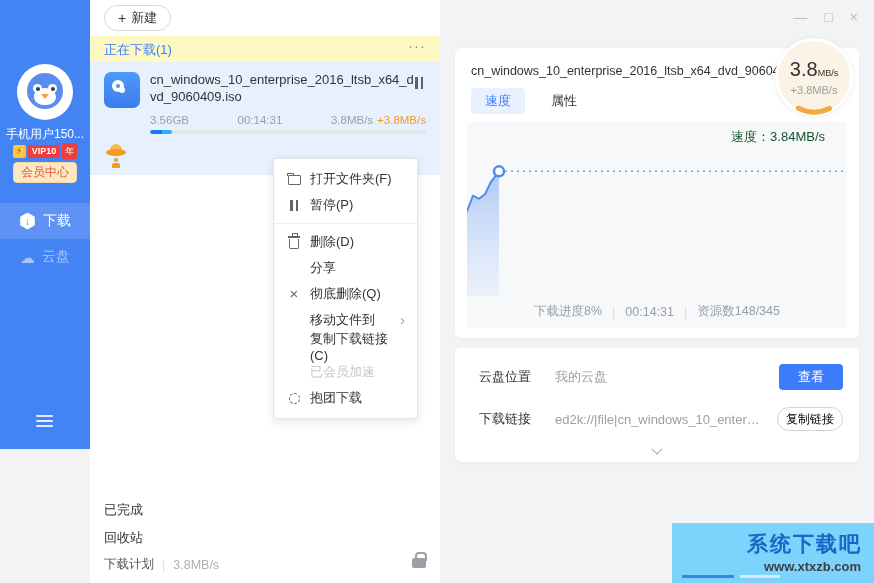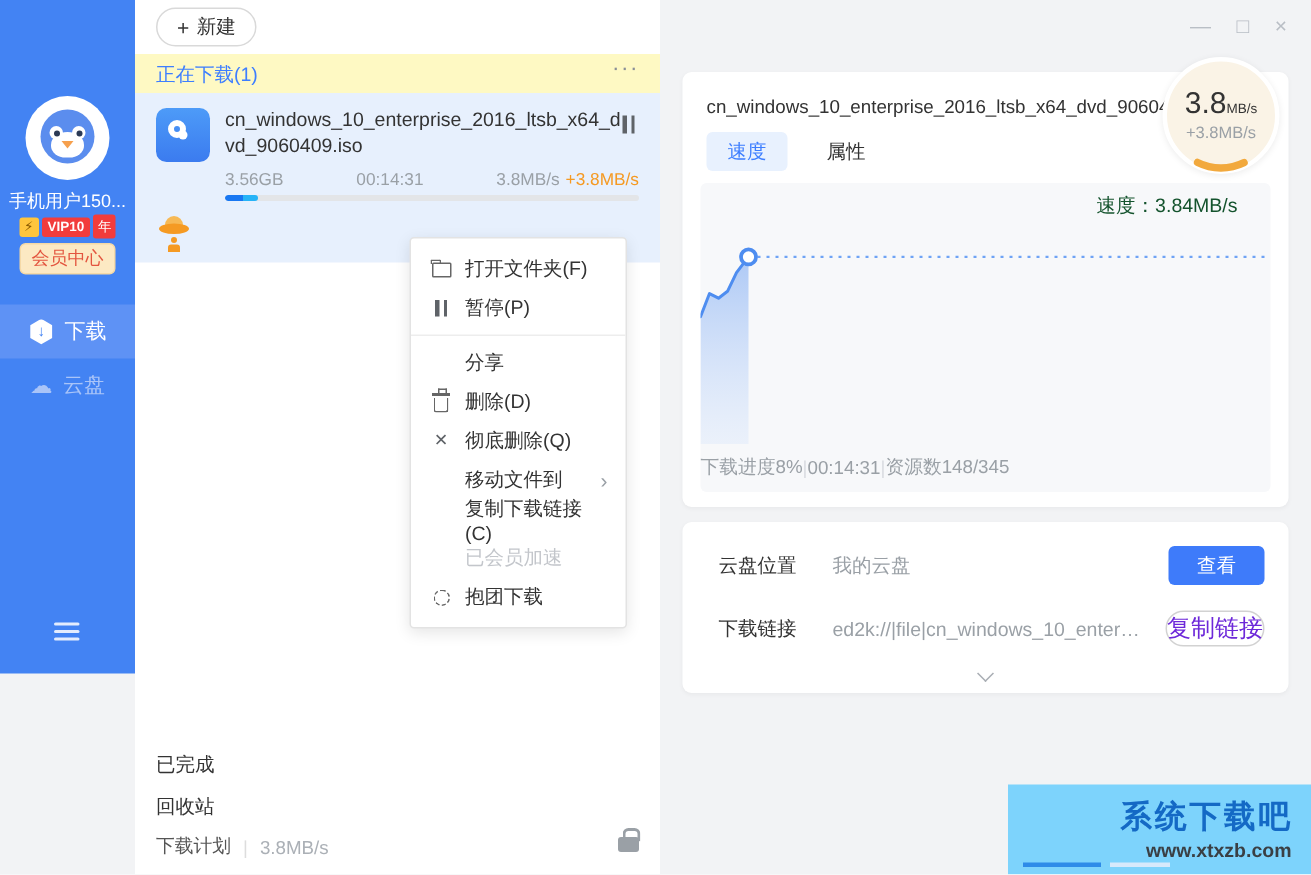--- a/index.html
+++ b/index.html
@@ -69,30 +69,30 @@
   .tab{height:26px;padding:0 14px;display:flex;align-items:center;font-size:13px;color:#333;border-radius:4px;cursor:pointer}
   .tab.active{background:#E8F1FE;color:#3D7EFF}
   .gauge{position:absolute;right:6px;top:-10px;width:78px;height:78px;background:#FAF3E6;border-radius:50%;border:3px solid #fff;box-shadow:0 1px 5px rgba(0,0,0,.08);text-align:center}
   .g-val{margin-top:17px;font-size:20px;color:#333;line-height:22px}
   .g-val .unit{font-size:9px;color:#333}
   .g-boost{font-size:11px;color:#9AA0A6}
   .g-arc{position:absolute;left:-3px;top:-3px;width:78px;height:78px;pointer-events:none}
   .chartbox{position:absolute;left:12px;top:74px;width:380px;height:206px;background:#F7F8FA;border-radius:4px}
   .speed-label{position:absolute;right:22px;top:6px;font-size:13px;color:#14532d}
   .chart-svg{position:absolute;left:0;top:26px;width:380px;height:148px}
-  .stats{position:absolute;left:0;bottom:8px;width:100%;display:flex;justify-content:flex-start;font-size:12.5px;color:#9AA0A6;align-items:center}
+  .stats{position:absolute;left:0;bottom:8px;width:100%;display:flex;justify-content:center;gap:10px;font-size:12.5px;color:#9AA0A6;align-items:center}
   .stats .sep{color:#D8DBDF}
   .card2{position:absolute;left:15px;top:312px;width:404px;height:114px;background:#fff;border-radius:6px;box-shadow:0 1px 3px rgba(0,0,0,.04)}
   .c2-row{position:absolute;left:24px;right:16px;display:flex;align-items:center}
   .r1{top:16px;height:26px}
   .r2{top:58px;height:26px}
   .c2-label{font-size:13px;color:#333;width:76px;flex:none}
   .c2-val{font-size:13px;color:#9AA0A6;flex:1;white-space:nowrap;overflow:hidden;text-overflow:ellipsis;margin-right:12px}
   .btn-view{width:64px;height:26px;background:#3E7BFA;color:#fff;font-size:13px;border-radius:4px;display:flex;align-items:center;justify-content:center;flex:none;cursor:pointer}
-  .btn-copy{width:66px;height:24px;border:1px solid #D2D2D2;color:#6d28d9;font-size:16px;border-radius:12px;display:flex;align-items:center;justify-content:center;background:#fff;flex:none;cursor:pointer}
+  .btn-copy{width:66px;height:24px;border:1px solid #D2D2D2;color:#000000;font-size:12px;border-radius:12px;display:flex;align-items:center;justify-content:center;background:#fff;flex:none;cursor:pointer}
   .chev-wrap{position:absolute;left:50%;bottom:9px;transform:translateX(-50%);cursor:pointer}
   .chev{width:8px;height:8px;border-right:1.5px solid #A8ADB3;border-bottom:1.5px solid #A8ADB3;transform:rotate(45deg)}
 
   
   .win{position:absolute;top:9px;right:16px;display:flex;gap:17px;color:#B9BEC5;font-size:14px;align-items:center}
   .win span{cursor:pointer}
 
   
   .menu{position:absolute;left:273px;top:158px;width:145px;background:#fff;border:1px solid #E3E3E3;border-radius:3px;box-shadow:0 3px 10px rgba(0,0,0,.10);padding:7px 0;z-index:10}
   .mi{height:26px;display:flex;align-items:center;padding:0 12px;font-size:13px;color:#333;cursor:pointer}
@@ -270,28 +270,28 @@
       <span class="ic">
           <span class="i-pause">
             <i></i>
             <i></i>
           </span>
         </span>
       <span>暂停(P)</span>
     </div>
     <div class="msep"></div>
     <div class="mi">
+      <span class="ic">
+          <span class="i-trash"></span>
+        </span>
+      <span>删除(D)</span>
+    </div>
+    <div class="mi">
       <span class="ic"></span>
       <span>分享</span>
-    </div>
-    <div class="mi">
-      <span class="ic">
-          <span class="i-trash"></span>
-        </span>
-      <span>删除(D)</span>
     </div>
     <div class="mi">
       <span class="ic i-x">×</span>
       <span>彻底删除(Q)</span>
     </div>
     <div class="mi">
       <span class="ic"></span>
       <span>移动文件到</span>
       <span class="arrow">›</span>
     </div>

